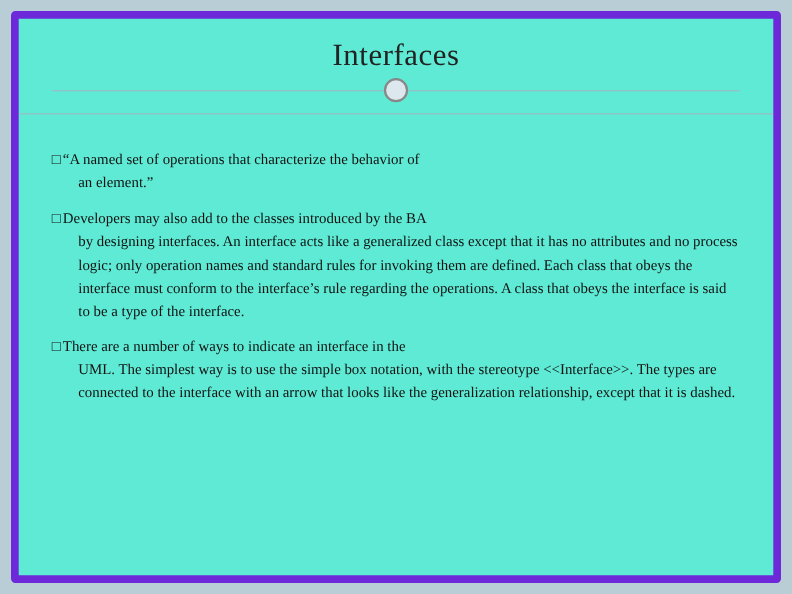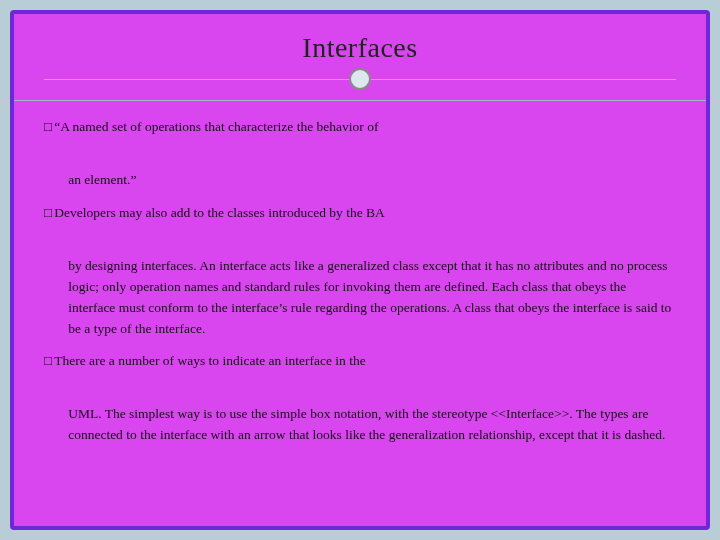--- a/index.html
+++ b/index.html
@@ -14,26 +14,27 @@
       background: #b8cdd6;
       display: flex;
       align-items: center;
       justify-content: center;
       font-family: Georgia, 'Times New Roman', serif;
     }
 
     .slide {
       width: 700px;
       height: 520px;
-      background: #d946ef;
-      border: 4px solid #6d28d9;
+      background: #5eead4;
+      border: 7px solid #6d28d9;
       border-radius: 4px;
       display: flex;
       flex-direction: column;
       overflow: hidden;
+      gap: 15px;
     }
 
     .slide-header {
       padding: 18px 30px 10px 30px;
       text-align: center;
       border-bottom: 1px solid #a0b8c2;
       position: relative;
     }
 
     .slide-title {
@@ -91,21 +92,20 @@
       font-size: 13.5px;
     }
 
     .bullet-text {
       flex: 1;
     }
 
     .bullet-text .indent {
       display: block;
       padding-left: 14px;
-      margin-top: 32px;
     }
   </style>
 </head>
 <body>
 
 <div class="slide">
   <div class="slide-header">
     <h1 class="slide-title">Interfaces</h1>
     <div class="header-connector">
       <div style="position:relative; width:100%; height:22px; display:flex; align-items:center; justify-content:center;">

